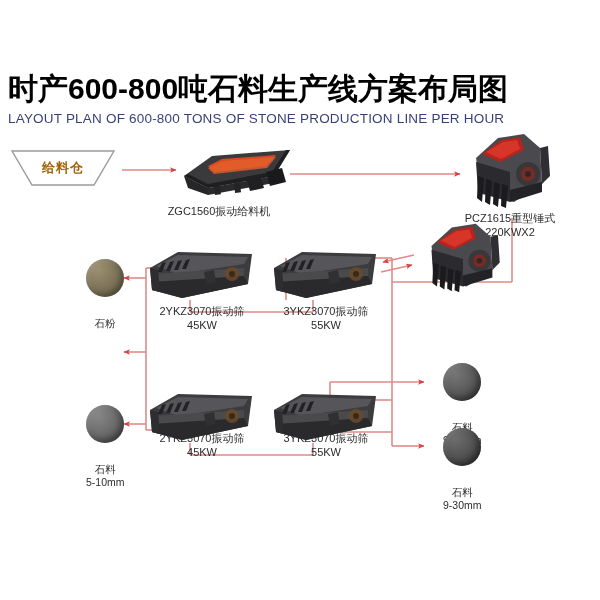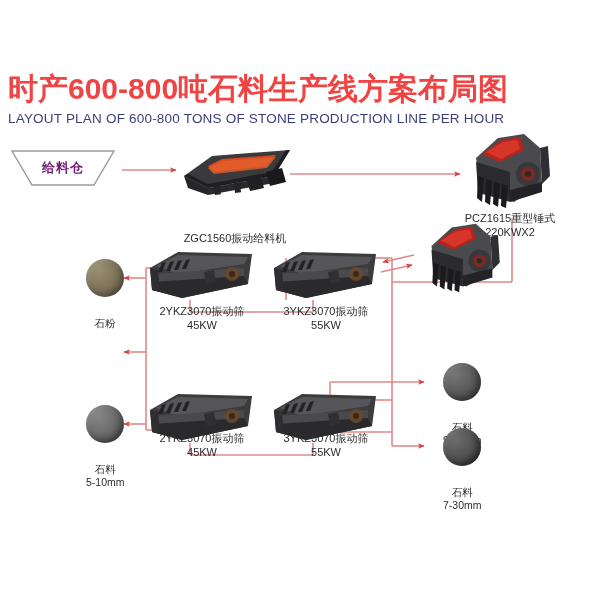--- a/index.html
+++ b/index.html
@@ -2,30 +2,30 @@
 <html><head>
 <meta charset="utf-8">
 <style>
   html,body{margin:0;padding:0;background:#ffffff;}
   body{width:600px;height:600px;position:relative;overflow:hidden;
        font-family:"Liberation Sans","DejaVu Sans",sans-serif;color:#2b2b2b;}
   #stage{position:relative;width:600px;height:600px;}
 
   
   .title-cn{position:absolute;left:8px;top:74px;font-size:30px;font-weight:bold;
-            color:#ef4444;letter-spacing:0px;white-space:nowrap;line-height:1;}
+            color:#000000;letter-spacing:0px;white-space:nowrap;line-height:1;}
   .title-en{position:absolute;left:8px;top:112px;font-size:13.5px;font-weight:normal;
             color:#3a3f7a;letter-spacing:0.2px;white-space:nowrap;line-height:1;text-align:right;}
 
   
   .hopper{position:absolute;left:10px;top:148px;width:106px;height:40px;}
   .hopper svg{display:block;}
   .hopper-label{position:absolute;left:0;top:0;width:106px;height:40px;
                 display:flex;align-items:center;justify-content:center;
-                font-size:13px;font-weight:bold;color:#701a75;letter-spacing:1px;}
+                font-size:13px;font-weight:bold;color:#a16207;letter-spacing:1px;}
 
   
   .mach{position:absolute;}
   .mach svg{display:block;}
 
   
   .cap{position:absolute;text-align:center;font-size:11px;line-height:13.5px;
        color:#2c2c2c;white-space:nowrap;}
 
   
@@ -119,21 +119,21 @@
       <polygon points="30,26 45,19 98,15 89,26 36,32" fill="#e2602c" opacity=".8"></polygon>
       <polygon points="6,34 30,46 96,34 112,8 108,8 94,30 30,42 10,32" fill="#1f1f21"></polygon>
       <polygon points="30,46 30,53 96,41 96,34" fill="#2a2a2c"></polygon>
       <polygon points="88,30 104,26 108,40 92,44" fill="#1a1a1c"></polygon>
       <polygon points="68,35 82,32 86,46 72,49" fill="#202022"></polygon>
       <polygon points="6,34 10,46 30,53 30,46" fill="#262628"></polygon>
       <rect x="36" y="44" width="6" height="9" fill="#242426" transform="rotate(-6 36 44)"></rect>
       <rect x="56" y="41" width="6" height="10" fill="#242426" transform="rotate(-6 56 41)"></rect>
     </svg>
   </div>
-  <div class="cap" style="left:170px;top:205px;width:130px;margin-top:27px;">
+  <div class="cap" style="left:154px;top:205px;width:130px;">
     <div>ZGC1560振动给料机</div>
   </div>
 
   <div class="mach" style="left:462px;top:132px;">
     <svg width="92" height="78" viewBox="0 0 92 78">
       <polygon points="14,26 36,6 62,2 78,16 80,52 52,70 20,62" fill="#4a4a4e"></polygon>
       <polygon points="20,22 40,8 58,5 62,18 38,30" fill="#b8231c"></polygon>
       <polygon points="24,20 41,10 55,8 58,17 39,27" fill="#d8352a"></polygon>
       <polygon points="78,16 80,52 88,44 86,14" fill="#2f2f33"></polygon>
       <circle cx="66" cy="42" r="12" fill="#38383c"></circle>
@@ -297,18 +297,18 @@
       <div>9-20mm</div>
     </div>
   </div>
 
   <div class="mat" style="left:462px;top:428px;">
     <div class="dot" style="background:
            radial-gradient(circle at 32% 28%, #6d6d6d 0%, #555555 45%, #3b3b3b 100%);
            box-shadow:inset -3px -3px 6px rgba(0,0,0,.45), inset 2px 2px 5px rgba(255,255,255,.13);"></div>
     <div class="mlabel">
       <div>石料</div>
-      <div>7-30mm</div>
+      <div>9-30mm</div>
     </div>
   </div>
 
   <div class="wm"></div>
 </div>
 
 </body></html>

